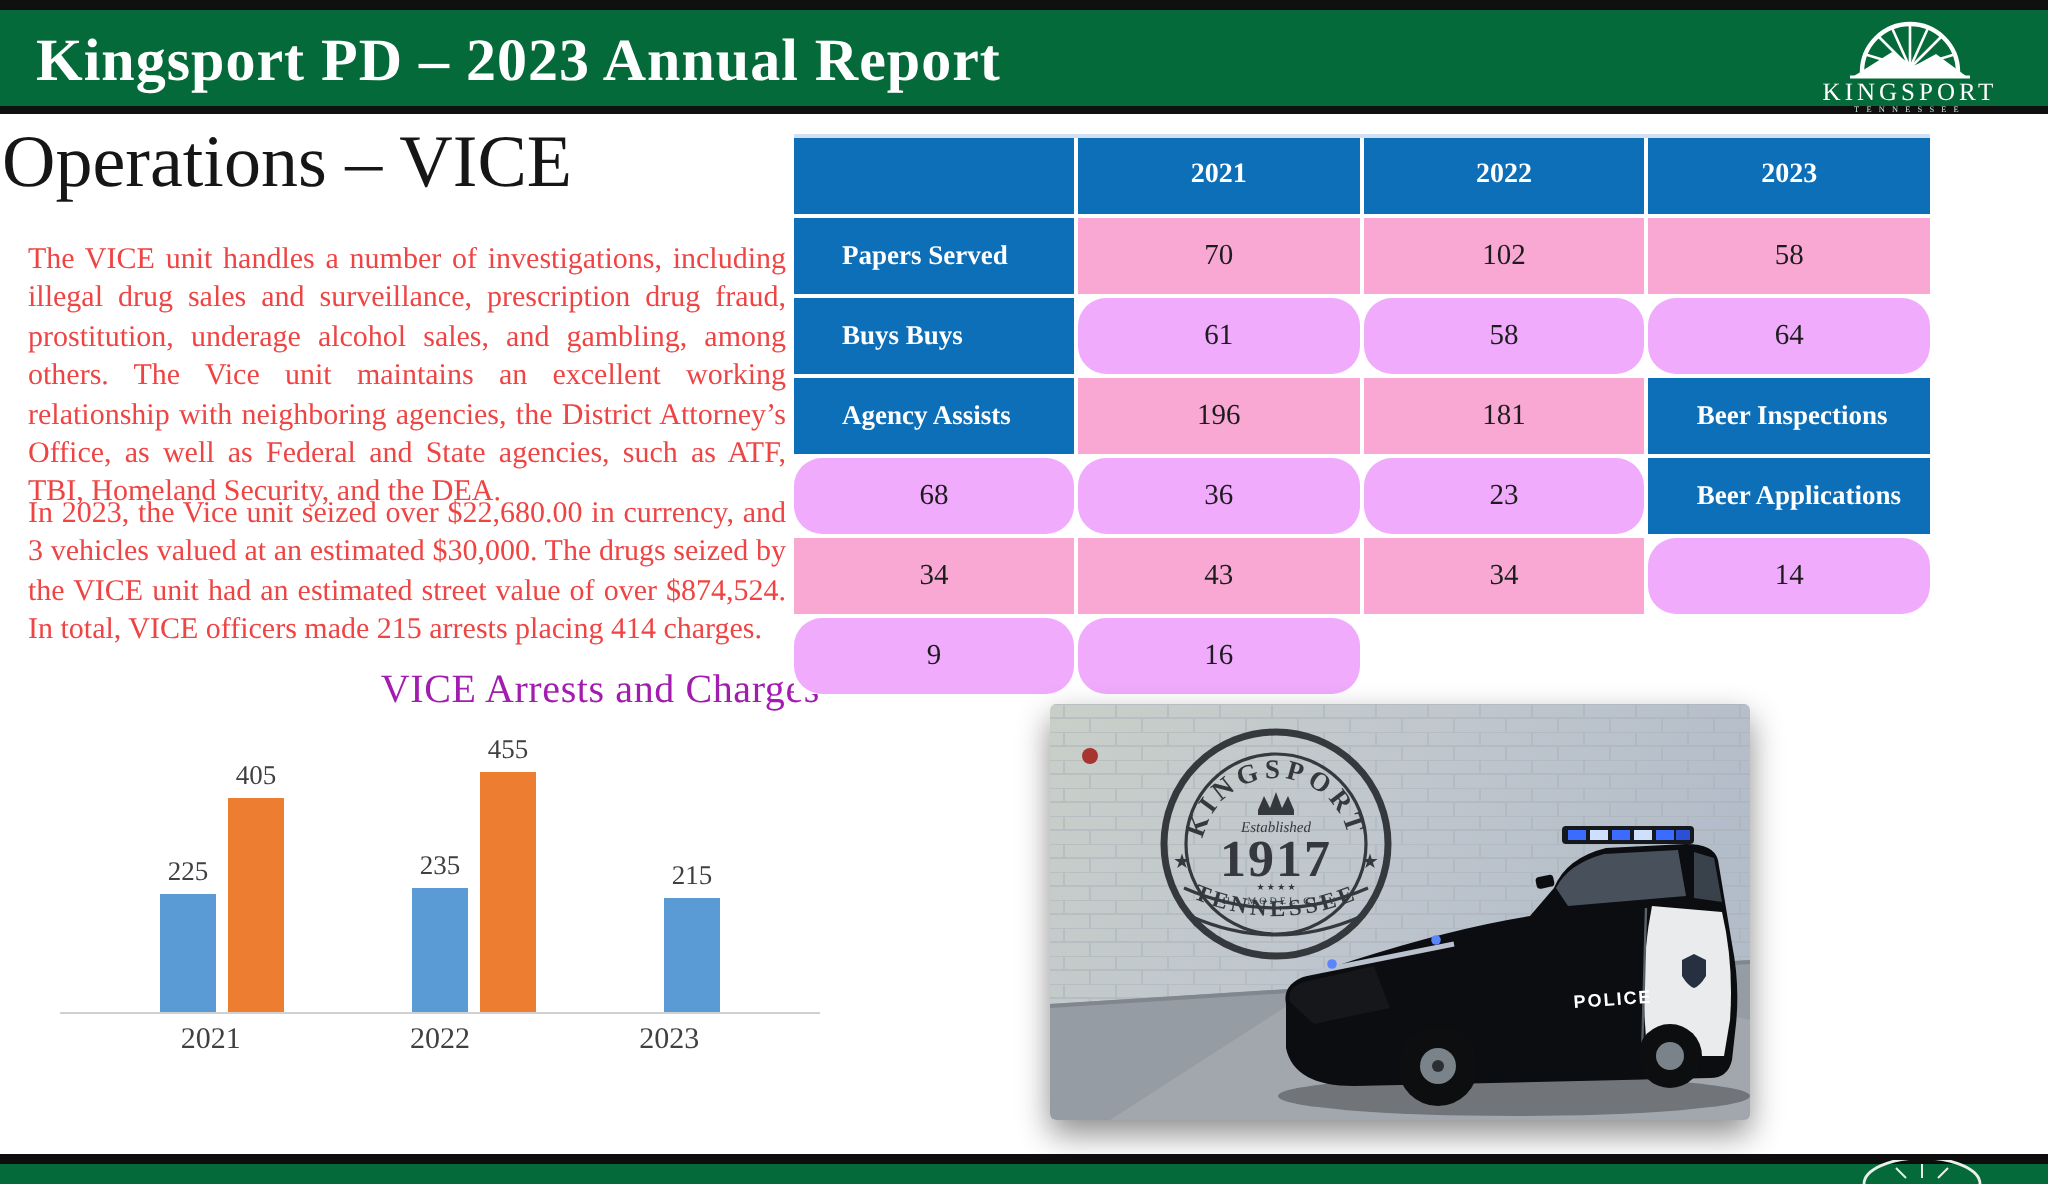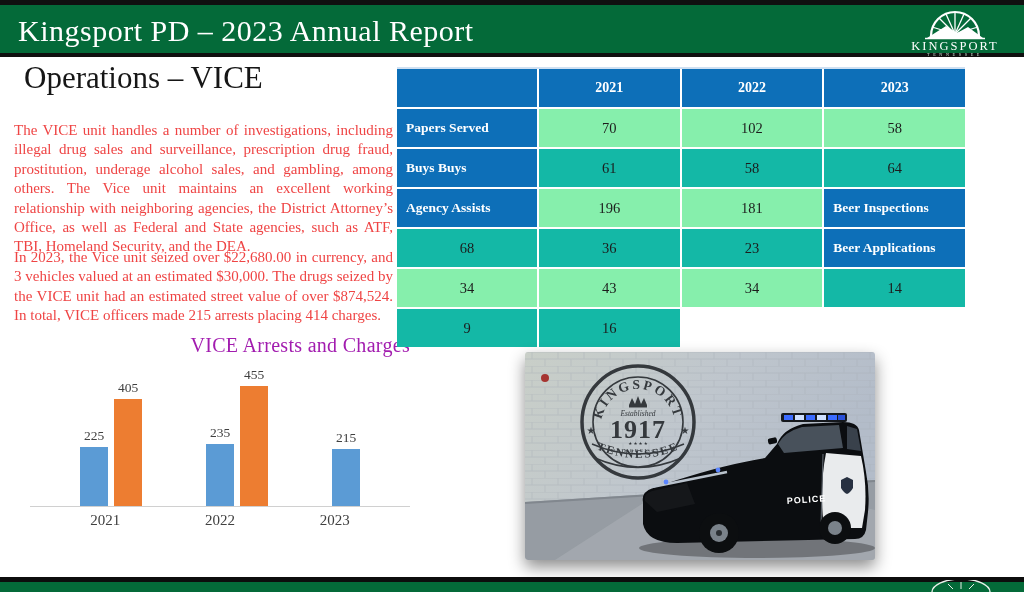--- a/index.html
+++ b/index.html
@@ -4,26 +4,26 @@
 <style>
   * { margin:0; padding:0; box-sizing:border-box; }
   html,body { width:1024px; height:592px; overflow:hidden; background:#fff;
               font-family:"Liberation Serif", serif; }
   #slide { position:relative; width:1024px; height:592px; background:#fff; }
 
   
   .top-bar { position:absolute; left:0; top:0; width:1024px; height:57px;
              background:#046a39; border-top:5px solid #101010; border-bottom:4px solid #101010; }
   .top-title { position:absolute; left:18px; top:3px; height:45px; line-height:45px;
-               color:#ffffff; font-size:30px; font-weight:400; letter-spacing:0.5px; }
+               color:#ffffff; font-size:30px; font-weight:700; letter-spacing:0.5px; }
   .top-logo { position:absolute; right:8px; top:2px; }
 
   
-  .page-heading { position:absolute; left:24px; top:60px; width:380px;
-                  font-size:31px; font-weight:400; color:#161616; }
+  .page-heading { position:absolute; left:1px; top:60px; width:380px;
+                  font-size:37px; font-weight:400; color:#161616; }
   .body-par { position:absolute; left:14px; width:379px; font-size:15px; line-height:19.4px;
               text-align:justify; color:#ef4444; }
   #par1 { top:121px; }
   #par2 { top:248px; }
 
   
   .chart { position:absolute; left:30px; top:334px; width:380px; height:224px; }
   .chart-title { text-align:right; font-size:20px; color:#a21caf; letter-spacing:0.3px; }
   .plot { position:relative; margin-top:2px; height:148px; display:flex;
           justify-content:space-around; align-items:flex-end; padding:0 18px;
@@ -39,24 +39,24 @@
   .swatch { width:10px; height:10px; display:inline-block; }
 
   
   .stats-table { position:absolute; left:397px; top:67px; width:568px;
                  display:grid; grid-template-columns:140px 1fr 1fr 1fr;
                  grid-auto-rows:38px; gap:2px; background:#ffffff; border-top:2px solid #cfe0f2; }
   .stats-table > div { display:flex; align-items:center; }
   .th { background:#0d6fb8; color:#ffffff; font-weight:700; font-size:14px; justify-content:center; }
   .th-blank { background:#0d6fb8; }
   .row-label { background:#0d6fb8; color:#ffffff; font-weight:700; font-size:13.5px;
-               padding-left:9px; font-family:"Liberation Serif", serif; }
+               padding-left:24px; font-family:"Liberation Serif", serif; }
   .cell { justify-content:center; font-size:14.5px; color:#1c1c1c; }
-  .rowA { background:#86efac; }
-  .rowB { background:#14b8a6; }
+  .rowA { background:#f9a8d4; }
+  .rowB { background:#f0abfc;border-radius:14px; }
 
   
   .photo { position:absolute; left:525px; top:352px; width:350px; height:208px;
            border-radius:3px; overflow:hidden; box-shadow:0 7px 16px rgba(0,0,0,0.45); }
 
   
   .footer-black { position:absolute; left:0; top:577px; width:1024px; height:5px; background:#0d0d0d; }
   .footer-green { position:absolute; left:0; top:582px; width:1024px; height:10px; background:#046a39; }
   .footer-logo { position:absolute; right:28px; bottom:0; }
 </style>

